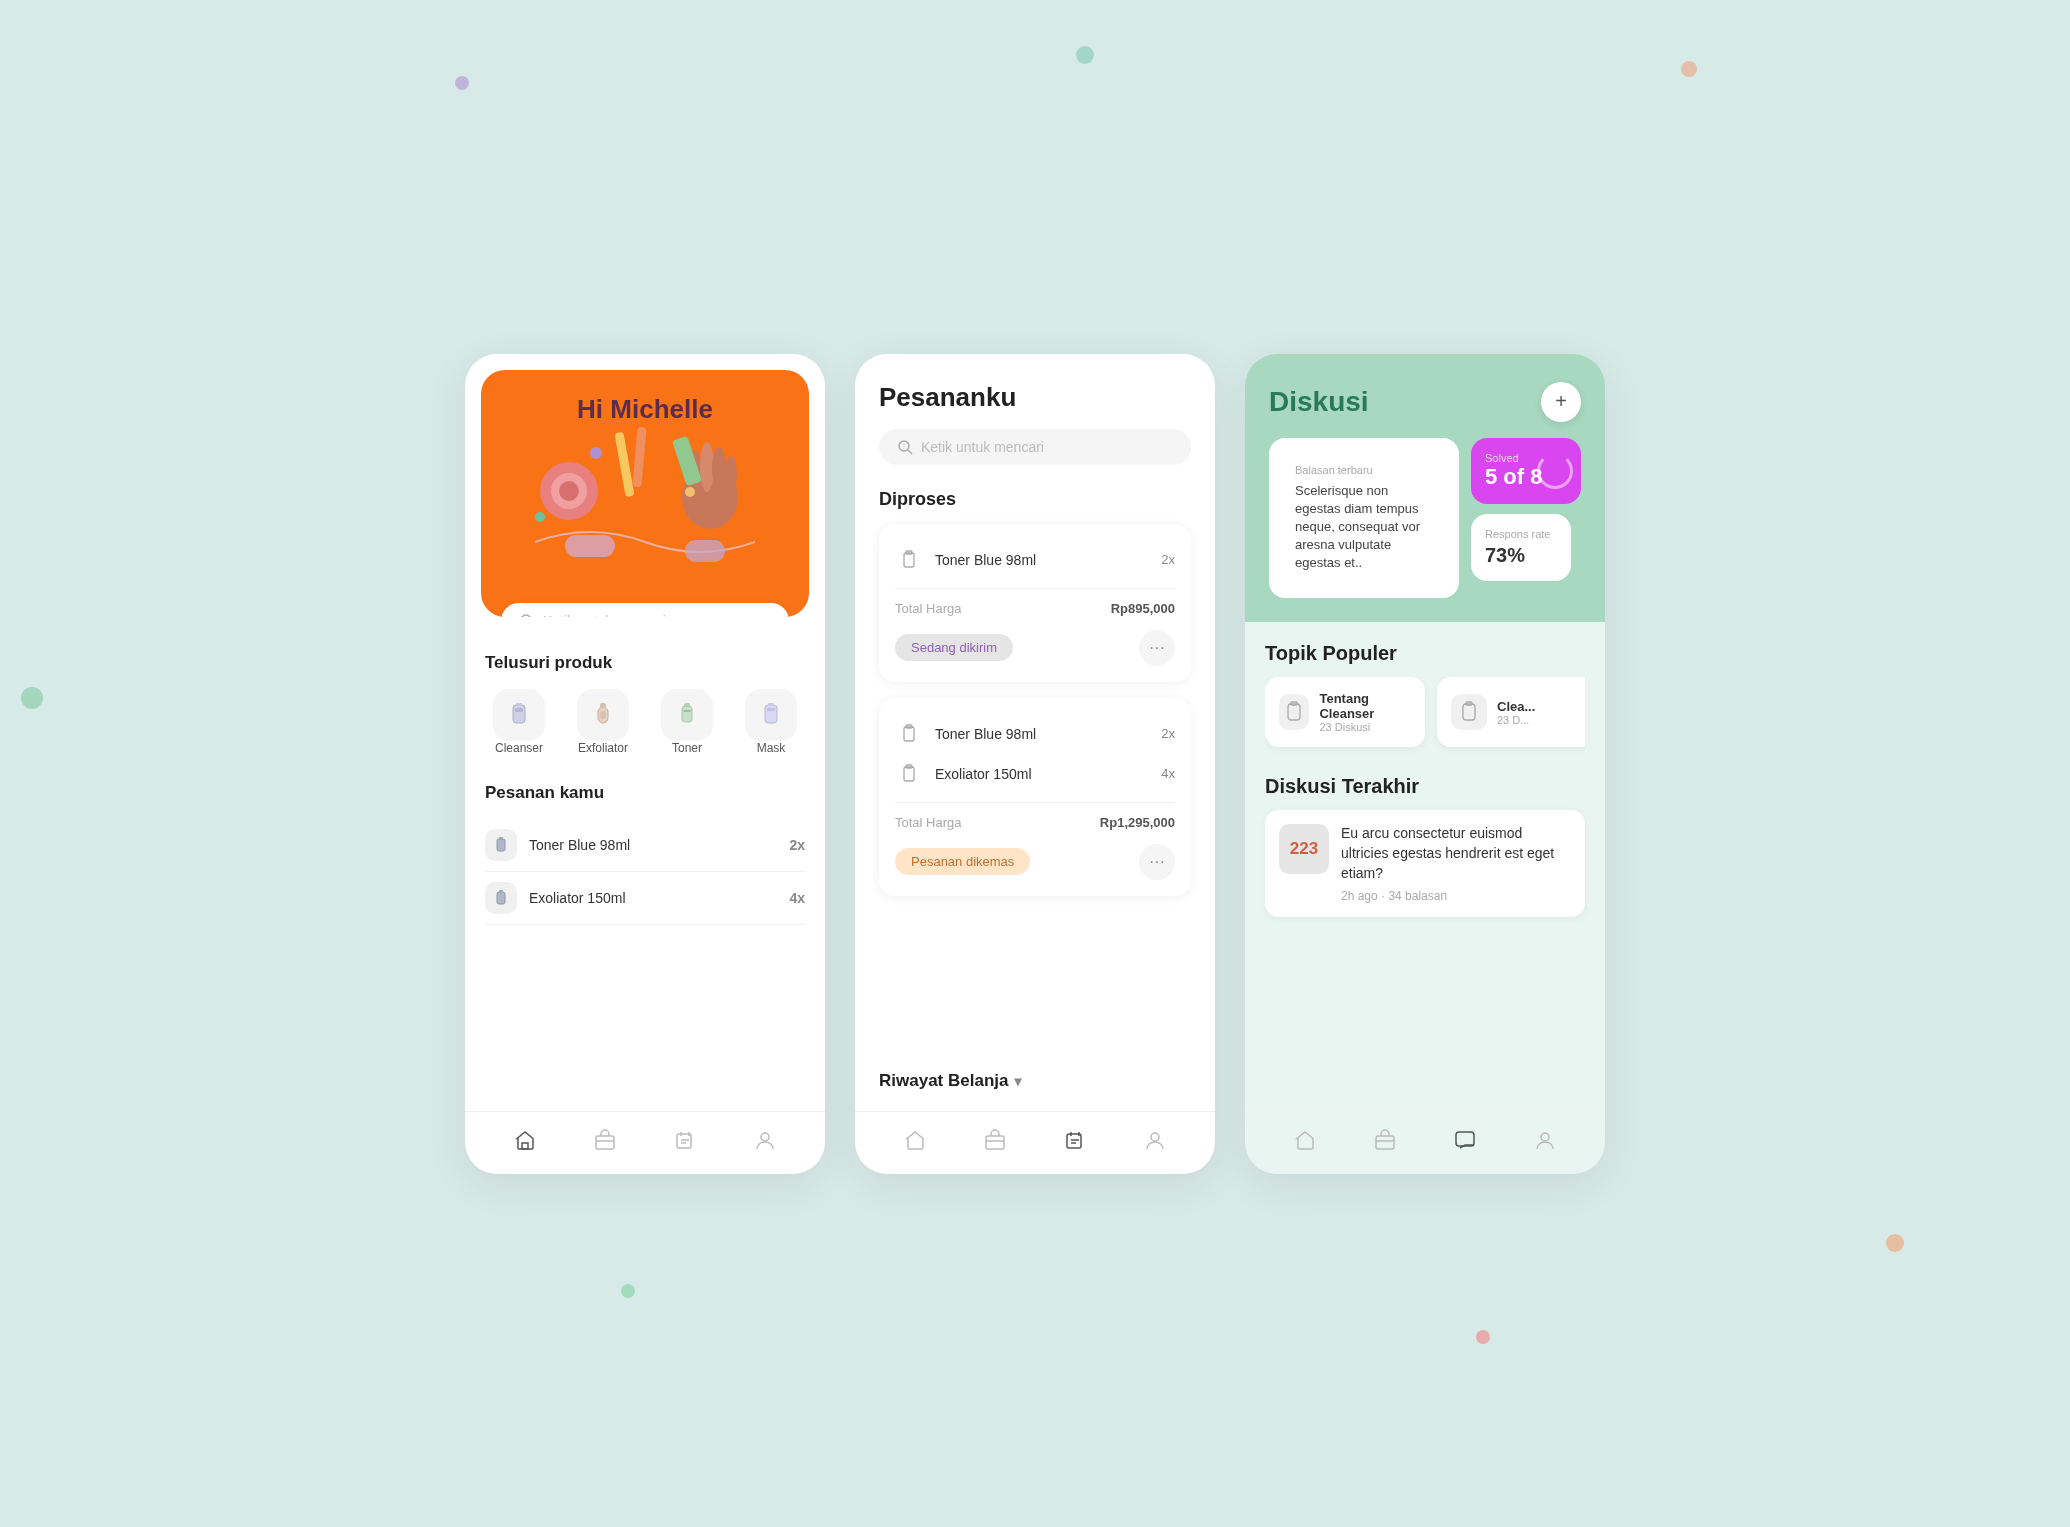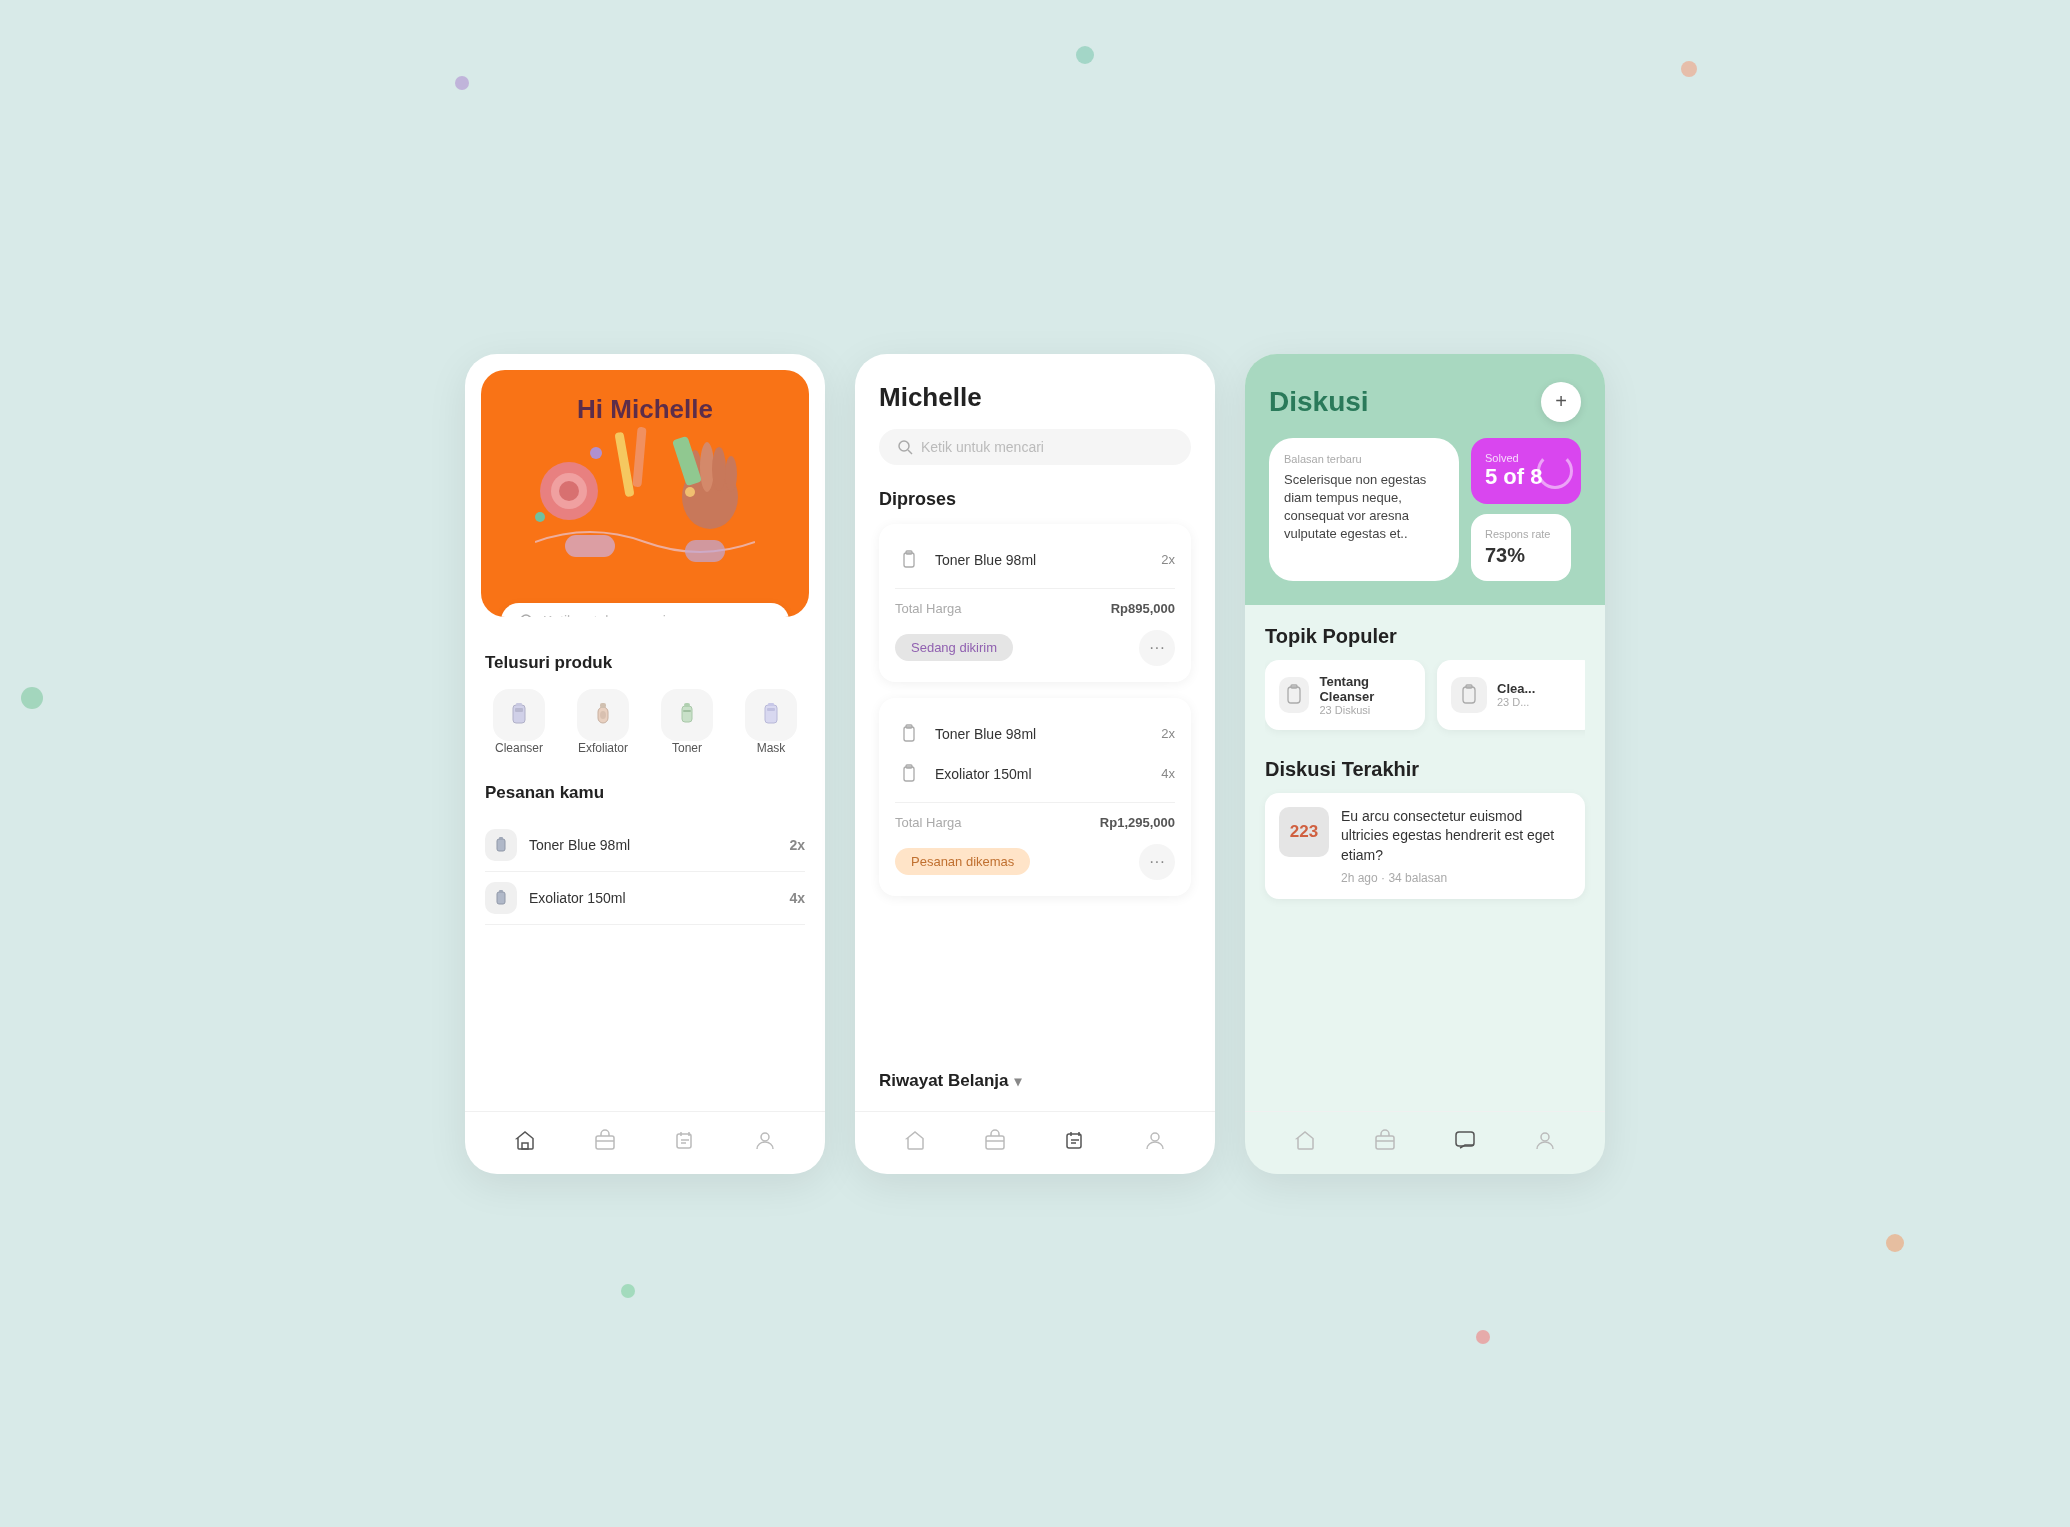--- a/index.html
+++ b/index.html
@@ -237,22 +237,22 @@
       color: #555;
       cursor: pointer;
       box-shadow: 0 2px 8px rgba(0,0,0,0.1);
     }
     .header-cards {
       display: flex;
       gap: 12px;
     }
     .header-card-balasan {
       background: #fff;
-      border-radius: 24px;
-      padding: 15px;
+      border-radius: 16px;
+      padding: 26px;
       flex: 1;
     }
     .header-card-label { font-size: 11px; color: #aaa; margin-bottom: 6px; }
     .header-card-text { font-size: 13px; color: #444; line-height: 1.4; }
     .header-card-solved {
       background: #d946ef;
       border-radius: 16px;
       padding: 14px;
       width: 110px;
       display: flex;
@@ -515,21 +515,21 @@
         <svg width="22" height="22" viewBox="0 0 22 22">
             <circle cx="11" cy="8" r="4" stroke="#bbb" stroke-width="1.5" fill="none"></circle>
             <path d="M3 20c0-4 3.6-7 8-7s8 3 8 7" stroke="#bbb" stroke-width="1.5" fill="none"></path>
           </svg>
       </div>
     </div>
   </div>
 
   <div class="phone-card">
     <div class="screen2-header">
-      <div class="screen2-title">Michelle</div>
+      <div class="screen2-title">Pesananku</div>
     </div>
 
     <div class="screen2-search">
       <svg width="16" height="16" viewBox="0 0 16 16">
         <circle cx="7" cy="7" r="5" stroke="#aaa" stroke-width="1.5" fill="none"></circle>
         <line x1="11" y1="11" x2="15" y2="15" stroke="#aaa" stroke-width="1.5"></line>
       </svg>
       <span style="color:#bbb;font-size:14px;">Ketik untuk mencari</span>
     </div>
 

